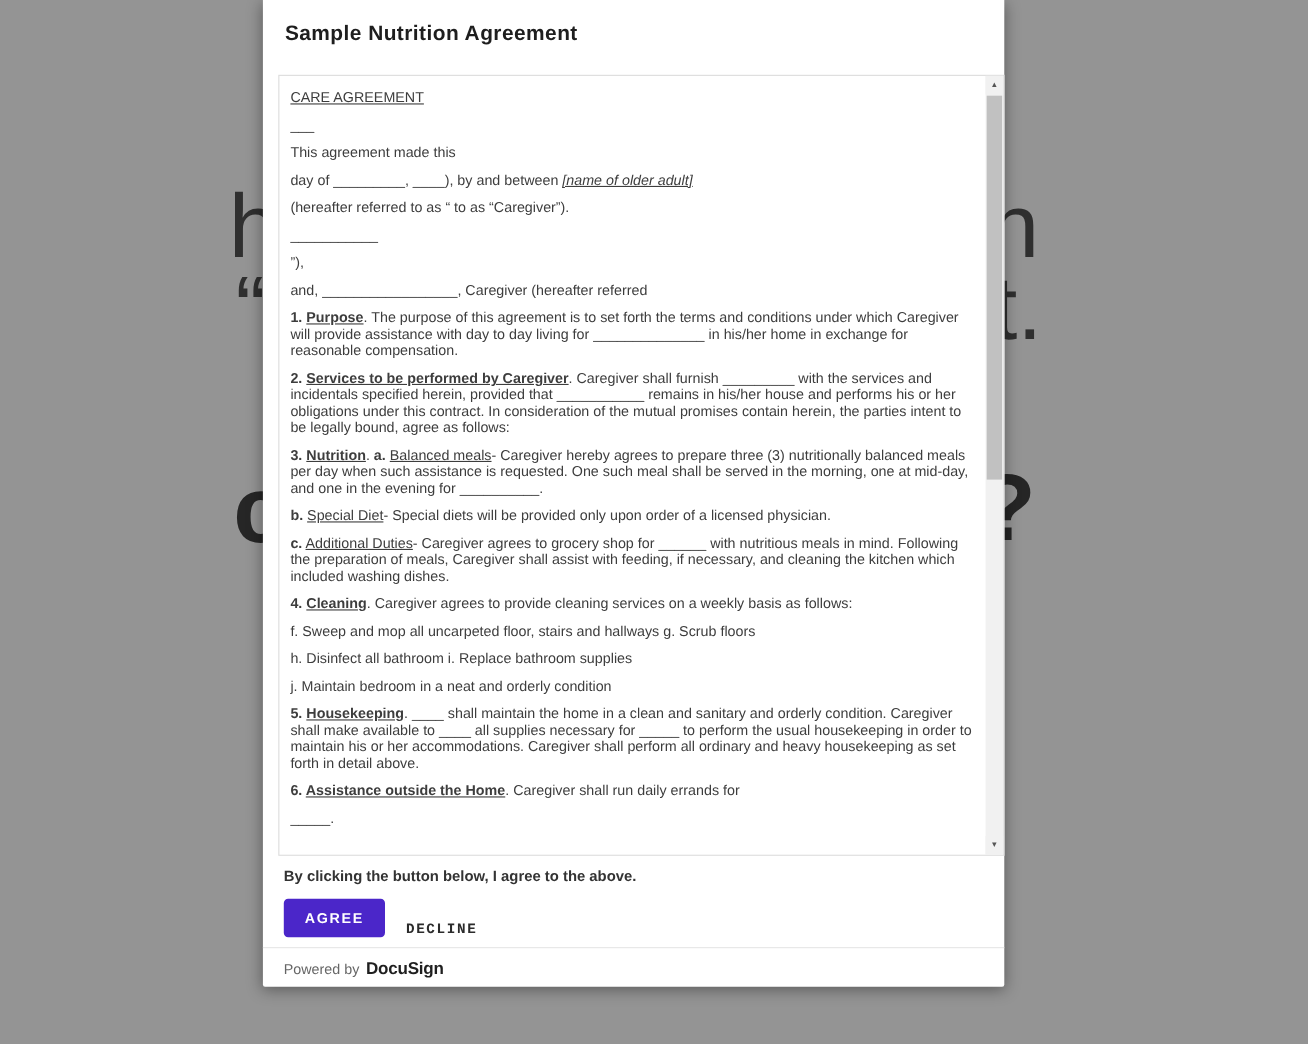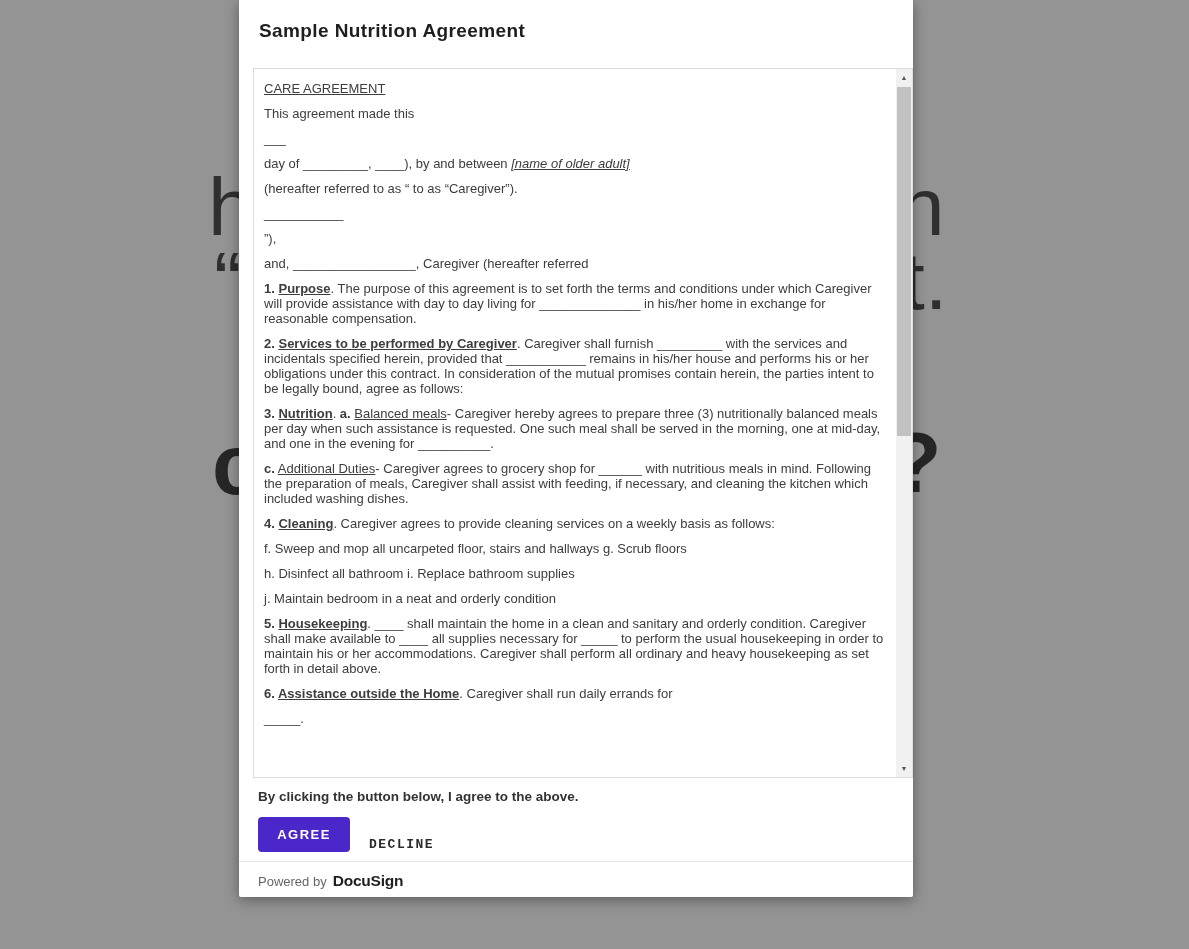--- a/index.html
+++ b/index.html
@@ -65,30 +65,31 @@
 
   <div class="modal">
 
     <div class="modal-header">
       <h1 class="modal-title">Sample Nutrition Agreement</h1>
     </div>
 
     <div class="doc-frame">
       <div class="doc-content" id="doc-content">
           <p><span class="u">CARE AGREEMENT</span></p>
+          <p><span>___</span></p>
           <p><span>This agreement made this</span></p>
-          <p><span>___</span></p>
           <p><span>day of _________, ____), by and between </span><span class="u i">[name of older adult]</span></p>
           <p><span>(hereafter referred to as “ to as “Caregiver”).</span></p>
           <p><span>___________</span></p>
           <p><span>”),</span></p>
           <p><span>and, _________________, Caregiver (hereafter referred</span></p>
           <p><span class="b">1. </span><span class="b u">Purpose</span><span>. The purpose of this agreement is to set forth the terms and conditions under which Caregiver will provide assistance with day to day living for ______________ in his/her home in exchange for reasonable compensation.</span></p>
           <p><span class="b">2. </span><span class="b u">Services to be performed by Caregiver</span><span>. Caregiver shall furnish _________ with the services and incidentals specified herein, provided that ___________ remains in his/her house and performs his or her obligations under this contract. In consideration of the mutual promises contain herein, the parties intent to be legally bound, agree as follows:</span></p>
           <p><span class="b">3. </span><span class="b u">Nutrition</span><span>. </span><span class="b">a.</span><span> </span><span class="u">Balanced meals</span><span>- Caregiver hereby agrees to prepare three (3) nutritionally balanced meals per day when such assistance is requested. One such meal shall be served in the morning, one at mid-day, and one in the evening for __________.</span></p>
+          <p><span class="b">b.</span><span> </span><span class="u">Special Diet</span><span>- Special diets will be provided only upon order of a licensed physician.</span></p>
           <p><span class="b">c.</span><span> </span><span class="u">Additional Duties</span><span>- Caregiver agrees to grocery shop for ______ with nutritious meals in mind. Following the preparation of meals, Caregiver shall assist with feeding, if necessary, and cleaning the kitchen which included washing dishes.</span></p>
           <p><span class="b">4. </span><span class="b u">Cleaning</span><span>. Caregiver agrees to provide cleaning services on a weekly basis as follows:</span></p>
           <p><span>f. Sweep and mop all uncarpeted floor, stairs and hallways g. Scrub floors</span></p>
           <p><span>h. Disinfect all bathroom i. Replace bathroom supplies</span></p>
           <p><span>j. Maintain bedroom in a neat and orderly condition</span></p>
           <p><span class="b">5. </span><span class="b u">Housekeeping</span><span>. ____ shall maintain the home in a clean and sanitary and orderly condition. Caregiver shall make available to ____ all supplies necessary for _____ to perform the usual housekeeping in order to maintain his or her accommodations. Caregiver shall perform all ordinary and heavy housekeeping as set forth in detail above.</span></p>
           <p><span class="b">6. </span><span class="b u">Assistance outside the Home</span><span>. Caregiver shall run daily errands for</span></p>
           <p><span>_____.</span></p>
         </div>
 

